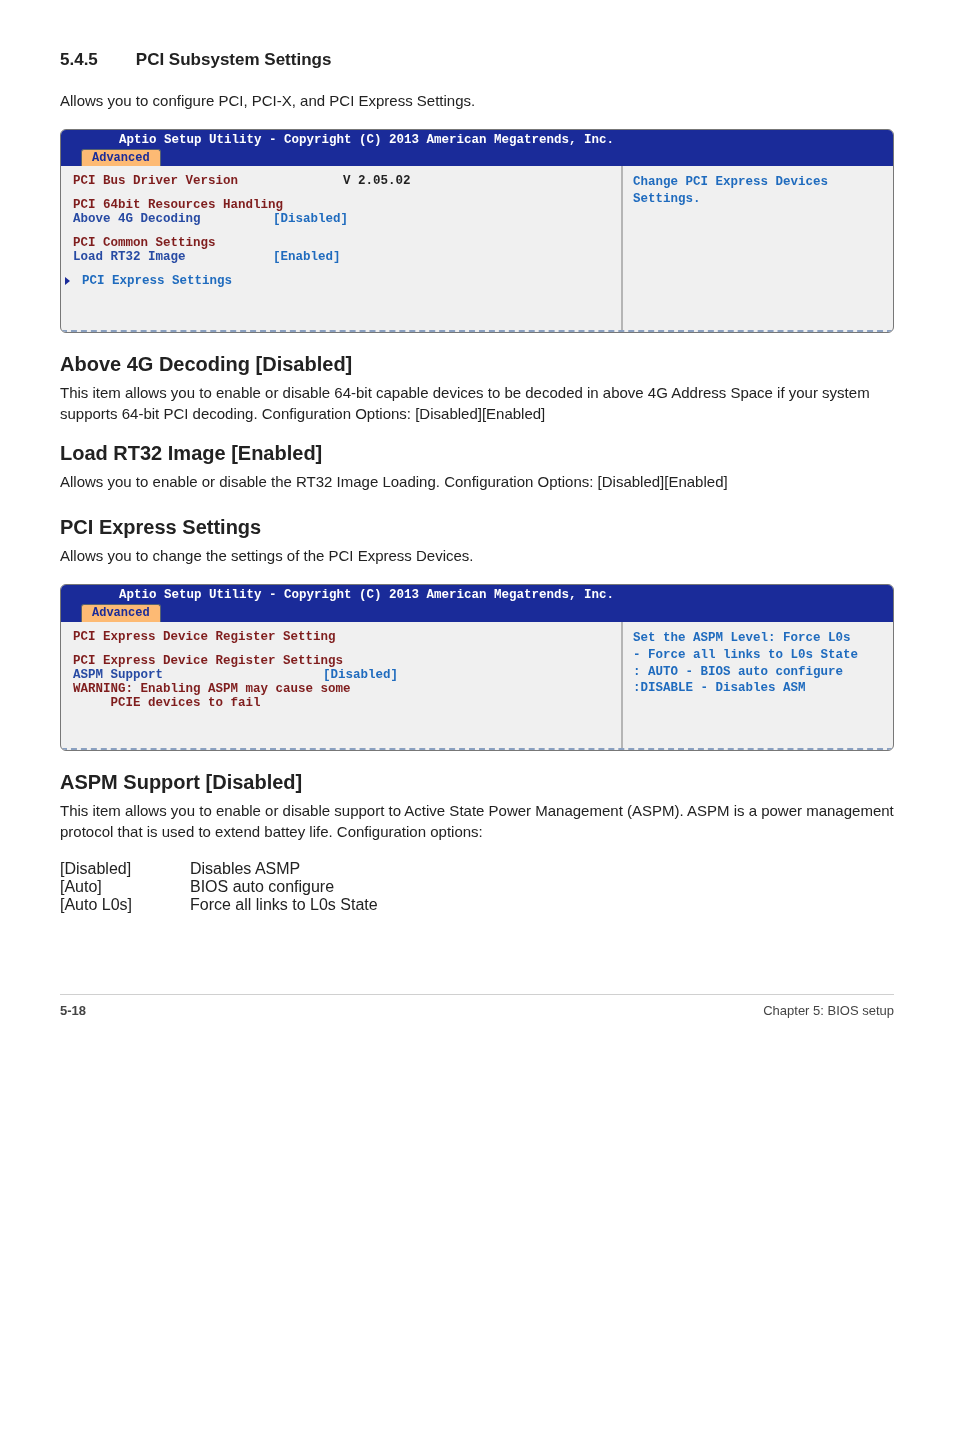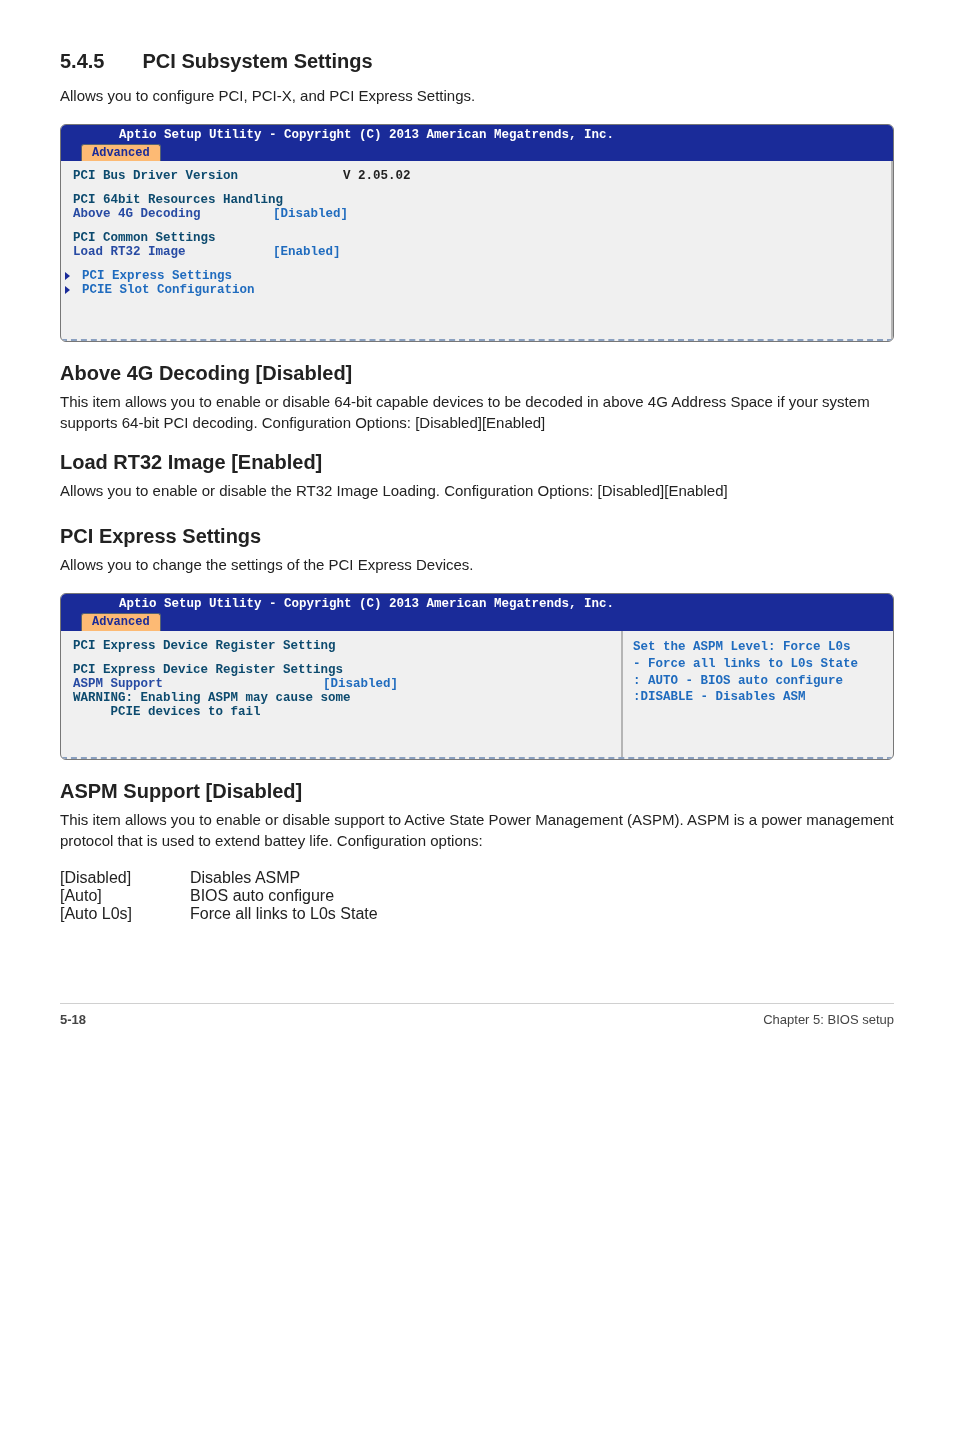--- a/index.html
+++ b/index.html
@@ -5,23 +5,23 @@
     * { margin: 0; padding: 0; box-sizing: border-box; }
     body {
       background: #ffffff;
       font-family: Arial, Helvetica, sans-serif;
       width: 954px;
       margin: 0 auto;
       padding: 50px 60px 40px 60px;
       color: #222;
     }
     h2.section-header {
-      font-size: 20px;
-      font-weight: bold;
-      margin-bottom: 12px;
+      font-size: 17px;
+      font-weight: bold;
+      margin-bottom: 20px;
     }
     h2.section-header .num-part { display: inline-block; margin-right: 38px; }
     .desc {
       font-size: 15px;
       margin-bottom: 18px;
       line-height: 1.4;
     }
     h3.subsection {
       font-size: 20px;
       font-weight: bold;
@@ -79,21 +79,21 @@
     }
     .bios-right {
       width: 270px;
       padding: 8px 10px 14px 10px;
       color: #1f6bbe;
       line-height: 1.35;
     }
     .bios-right-inner { }
 
     .bios-row { display: flex; white-space: pre; }
-    .bios-row .label { color: #0c4a6e; }
+    .bios-row .label { color: #7f1d1d; }
     .bios-row .value { color: #222; }
     .bios-row .label-blue { color: #274aa3; }
     .bios-row .value-blue { color: #1f6bbe; }
 
     .submenu-row { color: #1f6bbe; display: flex; align-items: center; }
     .submenu-arrow {
       width: 0; height: 0;
       border-top: 4px solid transparent;
       border-bottom: 4px solid transparent;
       border-left: 5px solid #1a2b99;
@@ -156,27 +156,24 @@
         <span class="label-blue" style="width:200px;">Load RT32 Image</span>
         <span class="value-blue">[Enabled]</span>
       </div>
       <div class="bios-gap"></div>
       <div class="submenu-row">
         <div class="submenu-arrow-wrap">
             <span class="submenu-arrow"></span>
           </div>
         <span>PCI Express Settings</span>
       </div>
-      <div class="submenu-row">
-        <div class="submenu-arrow-wrap">
-            <span class="submenu-arrow"></span>
-          </div>
-        <span>PCIE Slot Configuration</span>
-      </div>
       <div style="height:28px;"></div>
+    </div>
+    <div class="bios-right">
+      <div class="bios-right-inner">Change PCI Express Devices Settings.</div>
     </div>
   </div>
   <div class="bios-bottom-border"></div>
 </div>
 
 <h3 class="subsection">Above 4G Decoding [Disabled]</h3>
 <p class="desc">This item allows you to enable or disable 64-bit capable devices to be decoded in above 4G Address Space if your system supports 64-bit PCI decoding. Configuration Options: [Disabled][Enabled]</p>
 
 <h3 class="subsection">Load RT32 Image [Enabled]</h3>
 <p class="desc">Allows you to enable or disable the RT32 Image Loading. Configuration Options: [Disabled][Enabled]</p>

